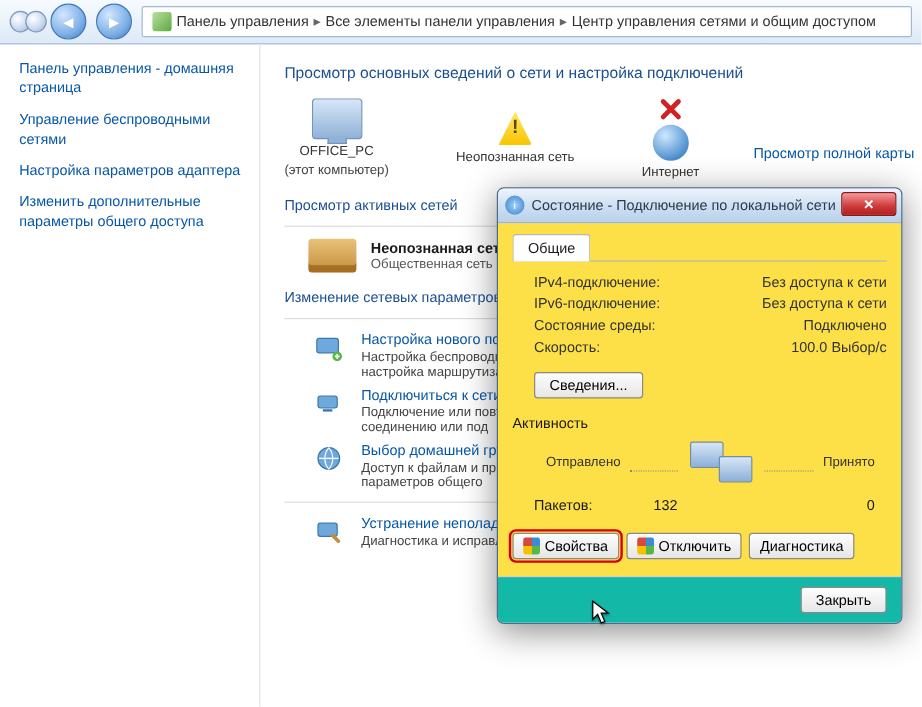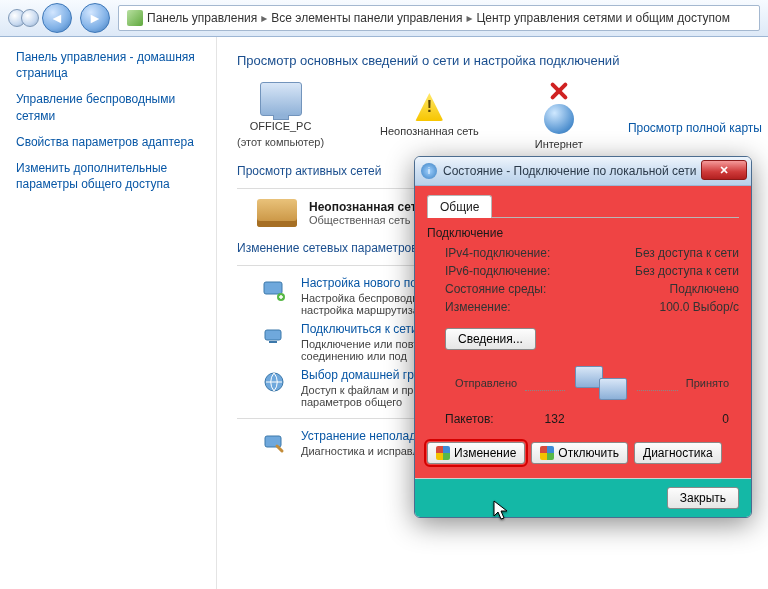--- a/index.html
+++ b/index.html
@@ -40,21 +40,21 @@
 .pic svg{width:28px;height:24px}
 .param a{color:#0857a6;text-decoration:none;display:block}
 .param .desc{color:#444;font-size:11px;margin-top:2px;max-width:240px}
 hr{border:none;border-top:1px solid #dcdcdc;margin:10px 0}
 
 .dialog{position:absolute;left:414px;top:156px;width:336px;background:#f0f0f0;border:1px solid #4b6c8f;border-radius:6px;box-shadow:0 6px 28px rgba(0,0,0,.45);overflow:hidden}
 .titlebar{height:28px;background:linear-gradient(#eef5fc,#cfe0f2 50%,#b9d1ea);display:flex;align-items:center;padding:0 6px;gap:6px;border-bottom:1px solid #9db6d4;position:relative}
 .titlebar .ticon{width:16px;height:16px;border-radius:50%;background:radial-gradient(circle,#9ed0ff,#3a7fc0);display:flex;align-items:center;justify-content:center;color:#fff;font-size:9px}
 .titlebar .ttxt{font-size:12px;color:#2b3a4a}
 .closebtn{position:absolute;right:4px;top:3px;width:44px;height:18px;background:linear-gradient(#f59a9a,#cf3a3a 60%,#b22020);border:1px solid #8a1a1a;border-radius:3px;display:flex;align-items:center;justify-content:center;color:#fff;font-size:11px;font-weight:bold}
-.dlg-body{padding:8px 12px 10px;background:#ef4444}
+.dlg-body{padding:8px 12px 10px;background:#fde047}
 .tabs{display:flex;border-bottom:1px solid #b7b7b7;margin-bottom:8px}
 .tab{padding:4px 12px;border:1px solid #b7b7b7;border-bottom:none;background:#fff;border-radius:3px 3px 0 0;font-size:12px;position:relative;top:1px}
 .group{margin:6px 0 10px}
 .group-label{font-size:12px;margin-bottom:4px}
 .row{display:flex;justify-content:space-between;font-size:12px;padding:2px 0 2px 18px}
 .row .k{color:#333}
 .row .v{color:#333}
 .btn{border:1px solid #8a8a8a;background:linear-gradient(#fdfdfd,#e6e6e6);border-radius:3px;padding:3px 12px;font-size:12px;font-family:inherit;cursor:pointer}
 .details-btn{margin:12px 0 0 18px;display:inline-block}
 .activity{margin-top:14px}
@@ -92,21 +92,21 @@
     <span>Все элементы панели управления</span>
     <span class="sep">▸</span>
     <span>Центр управления сетями и общим доступом</span>
   </div>
 </div>
 
 <div class="body">
   <div class="sidebar">
     <a>Панель управления - домашняя страница</a>
     <a>Управление беспроводными сетями</a>
-    <a>Свойства параметров адаптера</a>
+    <a>Настройка параметров адаптера</a>
     <a>Изменить дополнительные параметры общего доступа</a>
   </div>
 
   <div class="main">
     <h1>Просмотр основных сведений о сети и настройка подключений</h1>
     <a class="maplink">Просмотр полной карты</a>
 
     <div class="netmap">
       <div class="netnode">
         <div class="monitor"></div>
@@ -198,41 +198,41 @@
     <div class="ticon">i</div>
     <div class="ttxt">Состояние - Подключение по локальной сети</div>
     <div class="closebtn">✕</div>
   </div>
   <div class="dlg-body">
     <div class="tabs">
       <div class="tab">Общие</div>
     </div>
 
     <div class="group">
-      <div class="group-label">Подключение</div>
       <div class="row">
           <span class="k">IPv4-подключение:</span>
           <span class="v">Без доступа к сети</span>
         </div>
       <div class="row">
           <span class="k">IPv6-подключение:</span>
           <span class="v">Без доступа к сети</span>
         </div>
       <div class="row">
           <span class="k">Состояние среды:</span>
           <span class="v">Подключено</span>
         </div>
       <div class="row">
-          <span class="k">Изменение:</span>
+          <span class="k">Скорость:</span>
           <span class="v">100.0 Выбор/с</span>
         </div>
       <button class="btn details-btn">Сведения...</button>
     </div>
 
     <div class="activity">
+      <div class="group-label">Активность</div>
       <div class="act-head">
         <span class="lbl">Отправлено</span>
         <span class="dash"></span>
         <div class="center">
             <div class="two-pc">
               <div class="m1"></div>
               <div class="m2"></div>
             </div>
           </div>
         <span class="dash"></span>
@@ -241,21 +241,21 @@
       <div class="actrow">
         <span>Пакетов:</span>
         <span>132</span>
         <span style="width:56px"></span>
         <span>0</span>
       </div>
 
       <div class="btnrow">
         <button class="btn hl">
             <span class="shield"></span>
-            <span>Изменение</span>
+            <span>Свойства</span>
           </button>
         <button class="btn">
             <span class="shield"></span>
             <span>Отключить</span>
           </button>
         <button class="btn">Диагностика</button>
       </div>
     </div>
   </div>
   <div class="dlg-foot">

